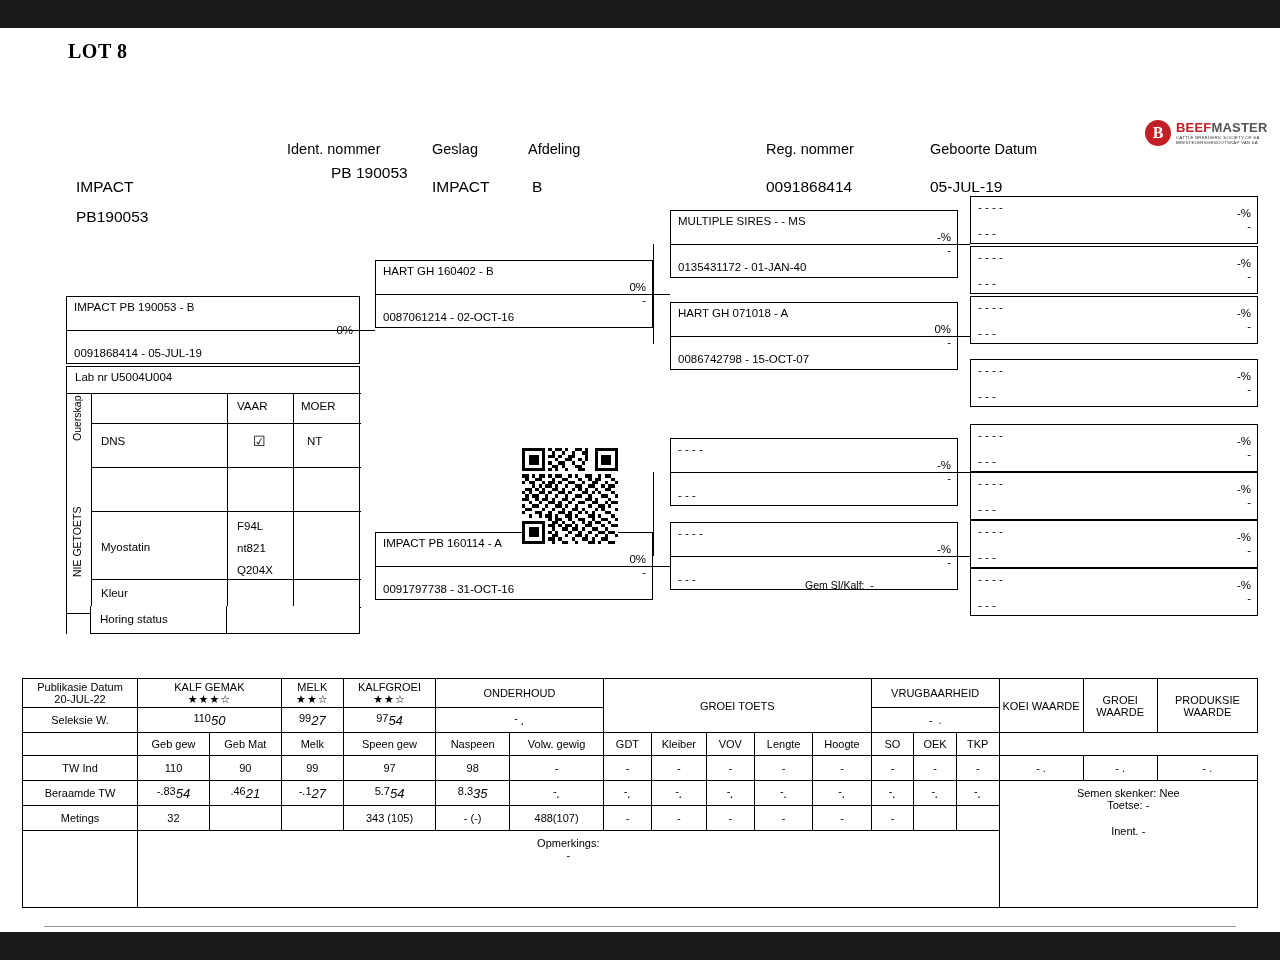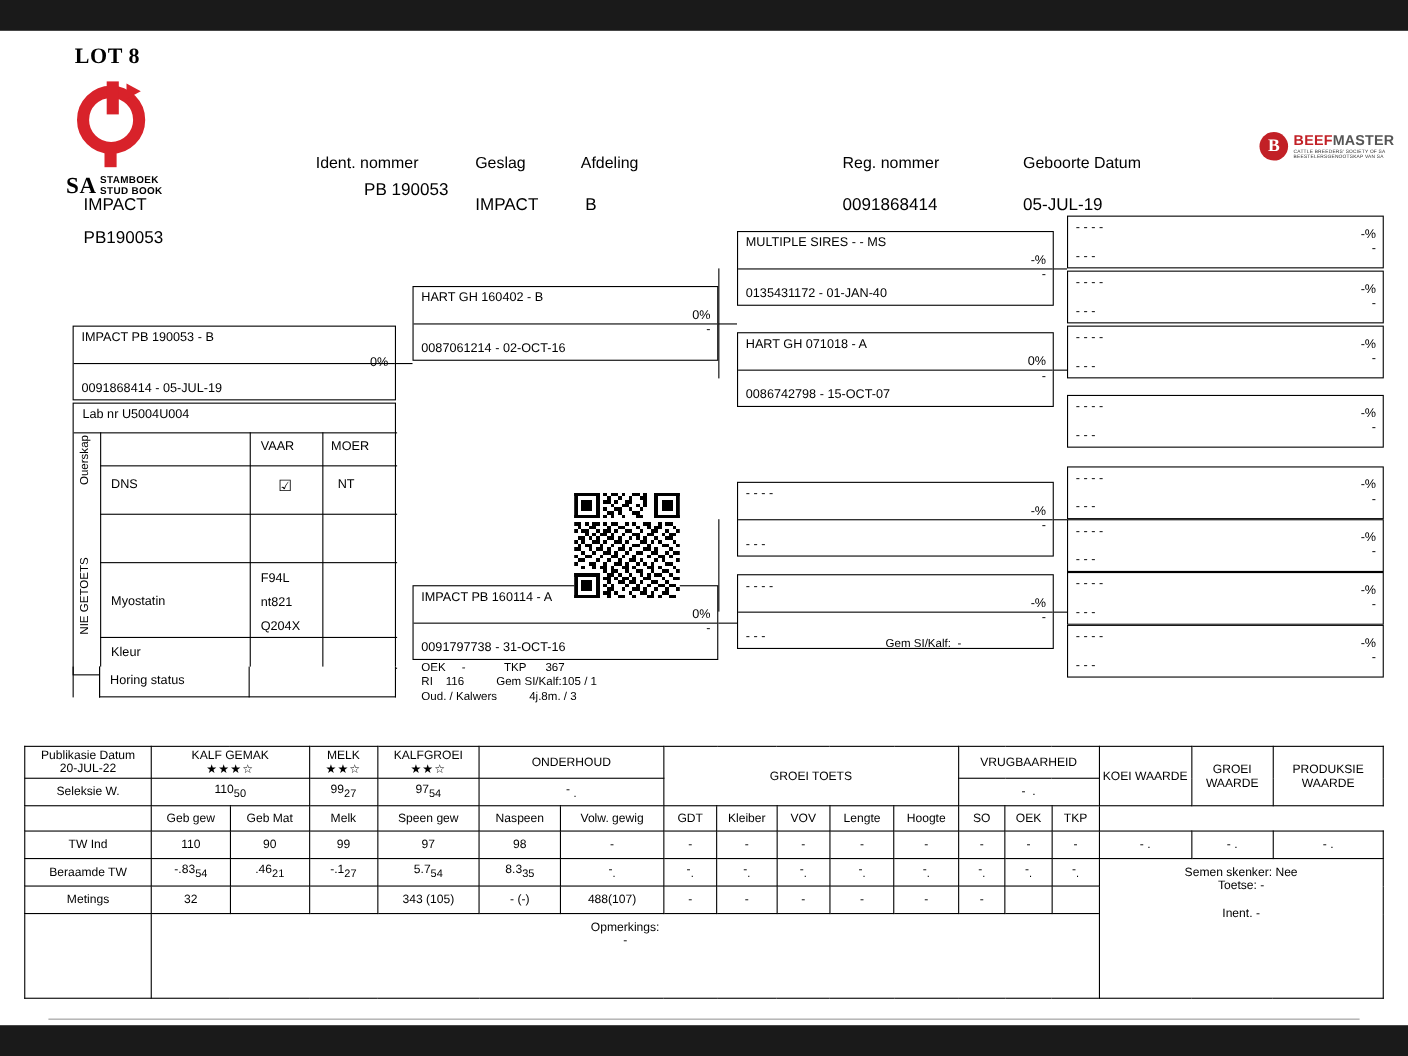--- a/index.html
+++ b/index.html
@@ -46,44 +46,33 @@
 
   
   .stat{font-family:"Liberation Sans",sans-serif;font-size:10.5px;line-height:13px;white-space:pre;}
 
   
   .lab{font-family:"Liberation Sans",sans-serif;font-size:11.5px;}
 
   
   table.bt{position:absolute;left:22px;top:650px;width:1236px;border-collapse:collapse;font-family:"Liberation Sans",sans-serif;font-size:11px;}
   table.bt td{border:1px solid #000;padding:1px 2px;text-align:center;vertical-align:middle;}
-  .sub{font-size:10px;vertical-align:sub;}
+  .sub{font-size:13px;vertical-align:sub;font-style:italic;}
   .star{letter-spacing:1px;font-size:11px;}
   .nb{border:0 !important;}
   .lft{text-align:left;}
   .qr{position:absolute;left:522px;top:420px;width:96px;height:96px;}
 </style>
 </head>
 <body>
 
 <div class="page">
 
   <div class="abs lot">LOT 8</div>
 
-  <div class="abs logo-wrap">
-    <div class="logo-c"></div>
-    <div class="logo-bar"></div>
-    <div class="logo-arrow"></div>
-    <div class="logo-tail"></div>
-    <div class="sa-text">SA</div>
-    <div class="sa-sub">
-      <div>STAMBOEK</div>
-      <div>STUD BOOK</div>
-    </div>
-  </div>
 
   <div class="abs bm">
     <div class="bm-circle">B</div>
     <div class="bm-t1"><span>BEEF</span><b style="color:#555">MASTER</b></div>
     <div class="bm-t2" style="white-space:pre">CATTLE BREEDERS' SOCIETY OF SA
 BEESTELERSGENOOTSKAP VAN SA</div>
   </div>
 
   <div class="abs hdr-lbl" style="left:287px;top:113px;">Ident. nommer</div>
   <div class="abs hdr-lbl" style="left:432px;top:113px;">Geslag</div>
@@ -189,23 +178,20 @@
   <div class="abs" style="left:360px;top:302px;width:15px;height:1px;background:#000;"></div>
   <div class="abs" style="left:653px;top:266px;width:17px;height:1px;background:#000;"></div>
   <div class="abs" style="left:653px;top:538px;width:17px;height:1px;background:#000;"></div>
   <div class="abs" style="left:653px;top:216px;width:1px;height:100px;background:#000;"></div>
   <div class="abs" style="left:653px;top:444px;width:1px;height:84px;background:#000;"></div>
   <div class="abs" style="left:958px;top:216px;width:12px;height:1px;background:#000;"></div>
   <div class="abs" style="left:958px;top:308px;width:12px;height:1px;background:#000;"></div>
   <div class="abs" style="left:958px;top:444px;width:12px;height:1px;background:#000;"></div>
   <div class="abs" style="left:958px;top:528px;width:12px;height:1px;background:#000;"></div>
 
-  <div class="abs stat" style="left:383px;top:573px;">OEK     -            TKP      367
-RI    116          Gem SI/Kalf:105 / 1
-Oud. / Kalwers          4j.8m. / 3</div>
   <div class="abs stat" style="left:805px;top:551px;">Gem SI/Kalf:  -</div>
 
   <div class="abs qr">
     <svg width="96" height="96" viewBox="0 0 29 29" shape-rendering="crispEdges">
       <rect width="29" height="29" fill="#fff"></rect>
       <g fill="#000">
         <rect x="0" y="0" width="7" height="1"></rect>
           <rect x="0" y="6" width="7" height="1"></rect>
         <rect x="0" y="0" width="1" height="7"></rect>
           <rect x="6" y="0" width="1" height="7"></rect>

